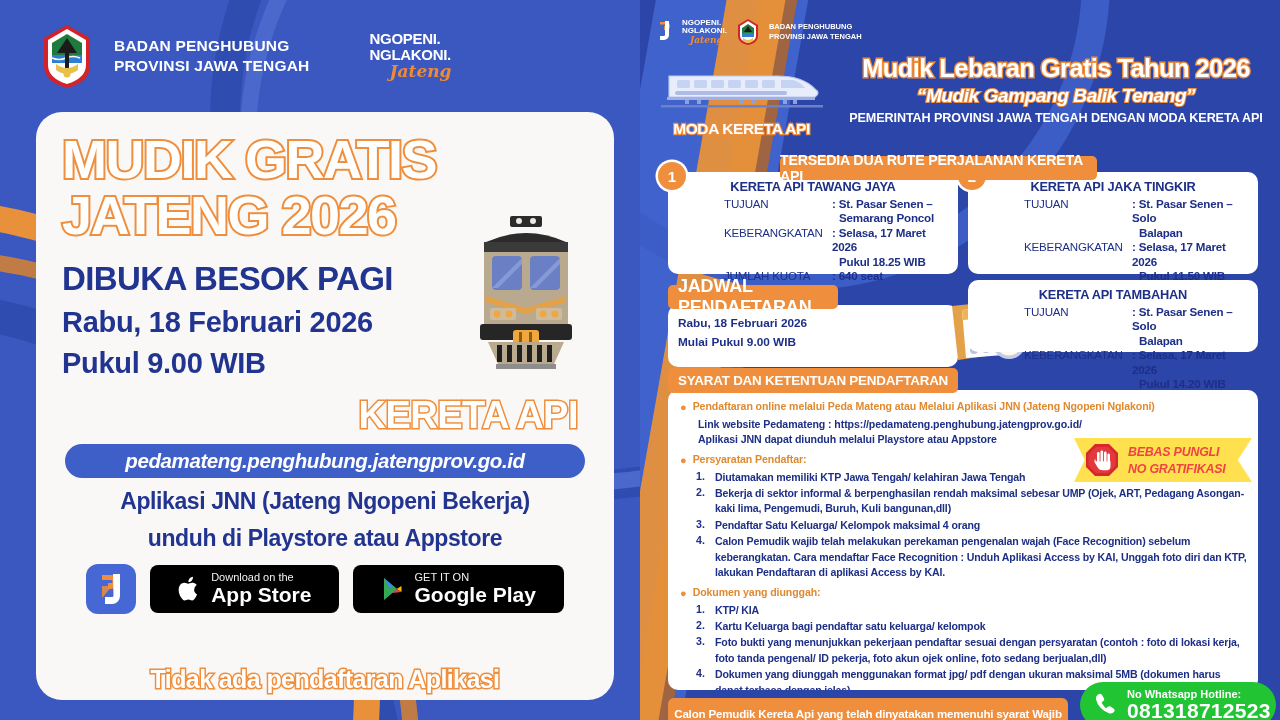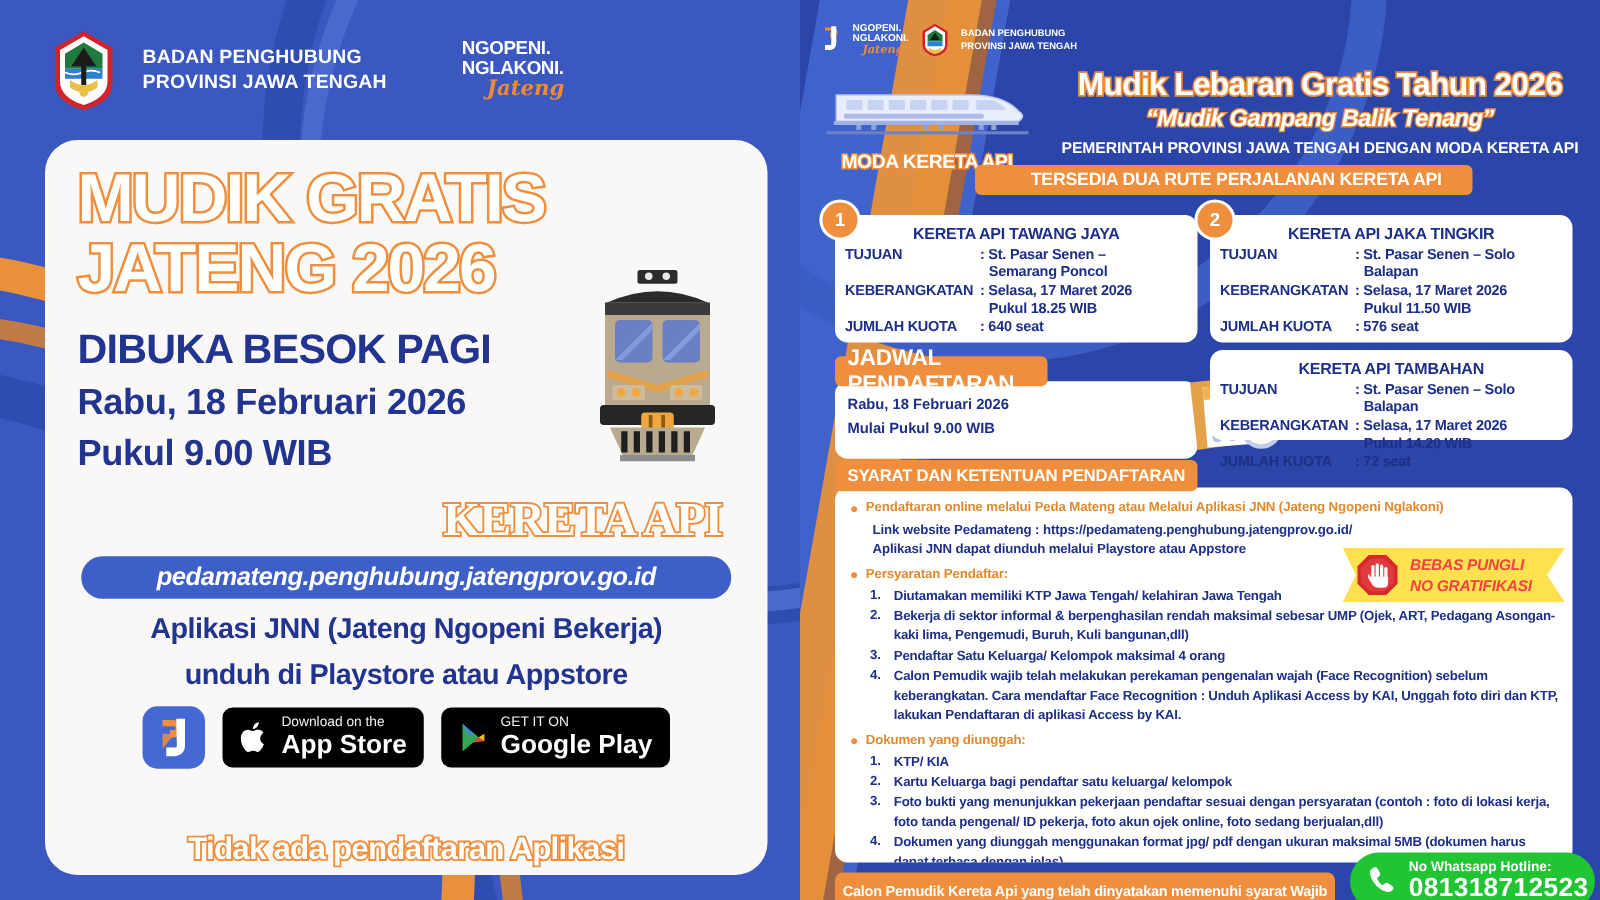--- a/index.html
+++ b/index.html
@@ -113,21 +113,20 @@
     color: #21348f; letter-spacing: -.3px;
   }
   .kereta-api-word {
     margin-top: 14px; text-align: right;
     padding-right: 10px;
     font-size: 38px; font-weight: 800;
     color: #ffffff;
     -webkit-text-stroke: 3px #ef8e3c;
     paint-order: stroke fill;
     letter-spacing: -.5px;
-    font-family: Liberation Serif, serif;
   }
   .reg-line {
     text-align: center; color: #21348f;
     font-size: 23px; font-weight: 700;
     letter-spacing: -.4px; margin-top: 10px;
   }
   .url-pill {
     margin: 7px auto 0 auto;
     width: 520px; height: 34px;
     background: #3f5fc8; border-radius: 18px;
@@ -140,21 +139,21 @@
     display: flex; align-items: center; justify-content: center;
     gap: 14px;
   }
   .jnn-app-icon {
     width: 50px; height: 50px; border-radius: 12px;
     background: #4668d4; position: relative; flex: none;
   }
   .badge-dark {
     background: #000; border-radius: 8px;
     height: 48px; display: flex; align-items: center;
-    gap: 9px; padding: 0 14px; color: #fff;
+    gap: 9px; padding: 0 28px; color: #fff;
   }
   .badge-sm { font-size: 11px; line-height: 1; opacity: .95; }
   .badge-lg { font-size: 21px; font-weight: 600; line-height: 1.05; margin-top: 1px; }
   .offline-note {
     position: absolute; left: 0; bottom: 6px; width: 100%;
     text-align: center;
     font-size: 25px; font-weight: 800; letter-spacing: -.6px;
     color: #ffffff;
     -webkit-text-stroke: 3px #ef8e3c;
     paint-order: stroke fill;
@@ -228,21 +227,21 @@
     font-size: 12.6px; font-weight: 700; letter-spacing: -.1px;
   }
 
   .orange-banner {
     position: absolute; z-index: 6;
     background: #ef8e3c; color: #fff;
     border-radius: 5px;
     display: flex; align-items: center; justify-content: center;
     font-weight: 700; letter-spacing: -.2px;
   }
-  #banner-routes { left: 140px; top: 132px; width: 398px; height: 24px; font-size: 14.2px; padding-left: 20px; }
+  #banner-routes { left: 140px; top: 156px; width: 317px; height: 24px; font-size: 14.2px; }
   #banner-jadwal { left: 28px; top: 285px; width: 170px; height: 24px; font-size: 18px;
                    justify-content: flex-start; padding-left: 10px; }
   #banner-syarat { left: 28px; top: 368px; width: 290px; height: 25px; font-size: 13.4px;
                    justify-content: flex-start; padding-left: 10px; }
 
   .wcard {
     position: absolute; background: #ffffff;
     border-radius: 10px; z-index: 5;
     color: #1d2f86;
   }
@@ -259,21 +258,21 @@
     display: flex; align-items: center; justify-content: center;
     font-weight: 700; font-size: 15px;
     box-shadow: 0 0 0 2.5px #fff;
     z-index: 7;
   }
   .card-title {
     text-align: center; font-size: 12.8px; font-weight: 700;
     padding: 7px 0 3px 0; letter-spacing: -.2px;
   }
   .kv { display: flex; font-size: 11.6px; line-height: 1.25; padding: 0 8px; }
-  .kv-k { width: 108px; font-weight: 700; flex: none; letter-spacing: -.2px; }
+  .kv-k { width: 108px; font-weight: 400; flex: none; letter-spacing: -.2px; margin-left: 48px; }
   .kv-v { flex: 1; font-weight: 700; letter-spacing: -.2px; }
   .kv-v .cont { display: block; padding-left: 7px; }
   .jadwal-line { font-size: 11.8px; font-weight: 700; padding: 0 10px; line-height: 1.6; }
   #card-jadwal .jadwal-line:first-child { padding-top: 9px; }
   .calendar-icon {
     position: absolute; right: -72px; top: -15px;
     width: 86px; height: 76px;
   }
 
   

